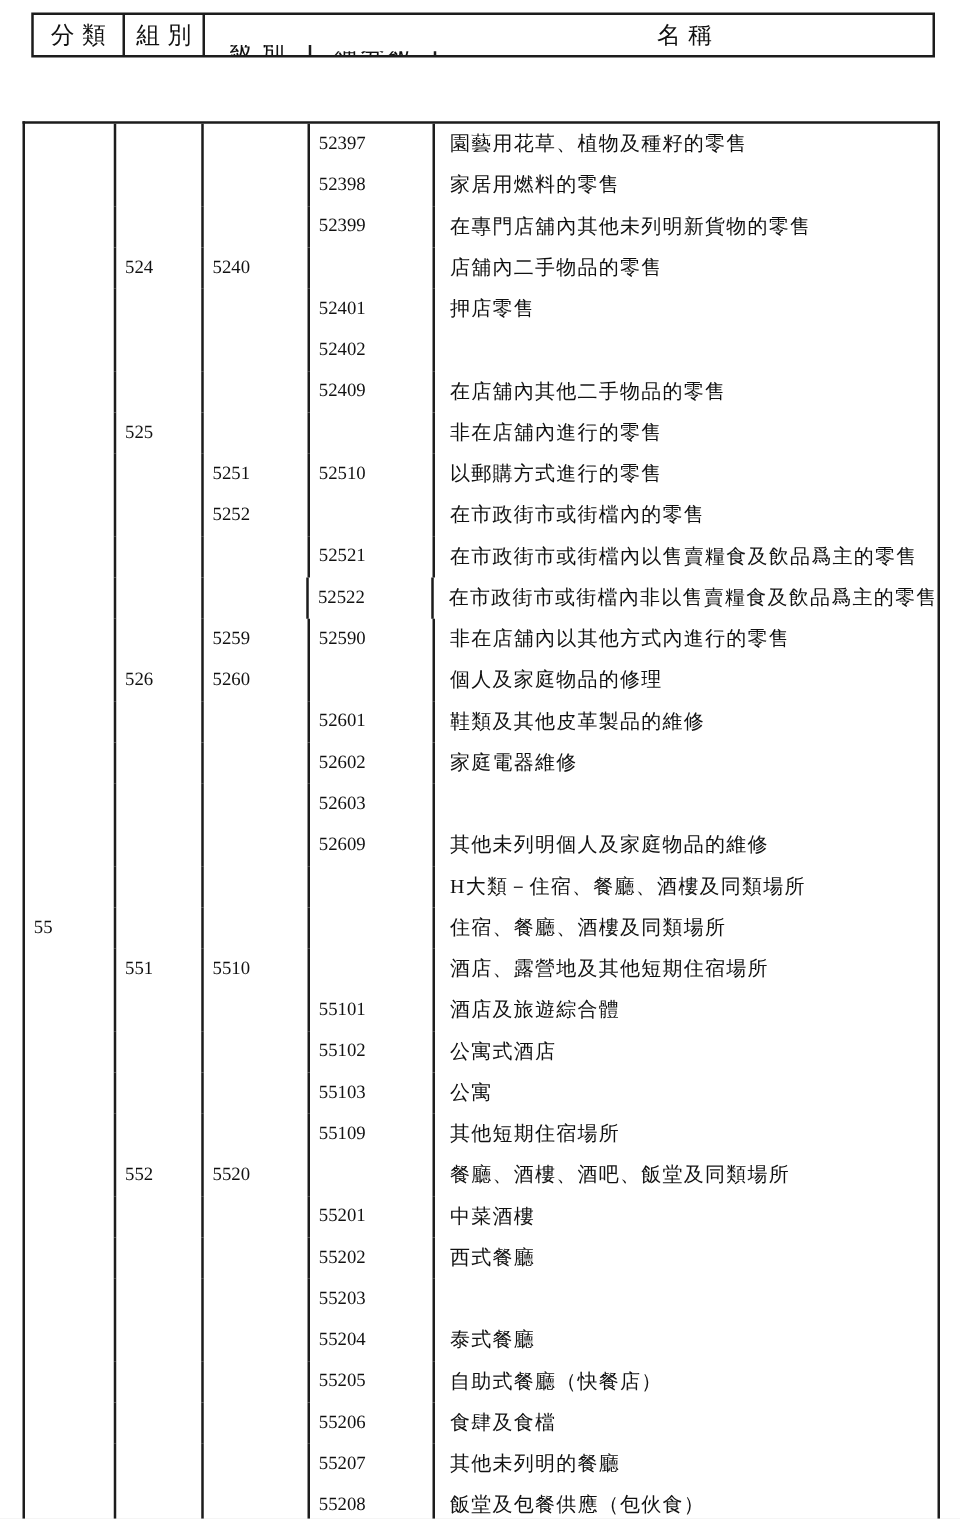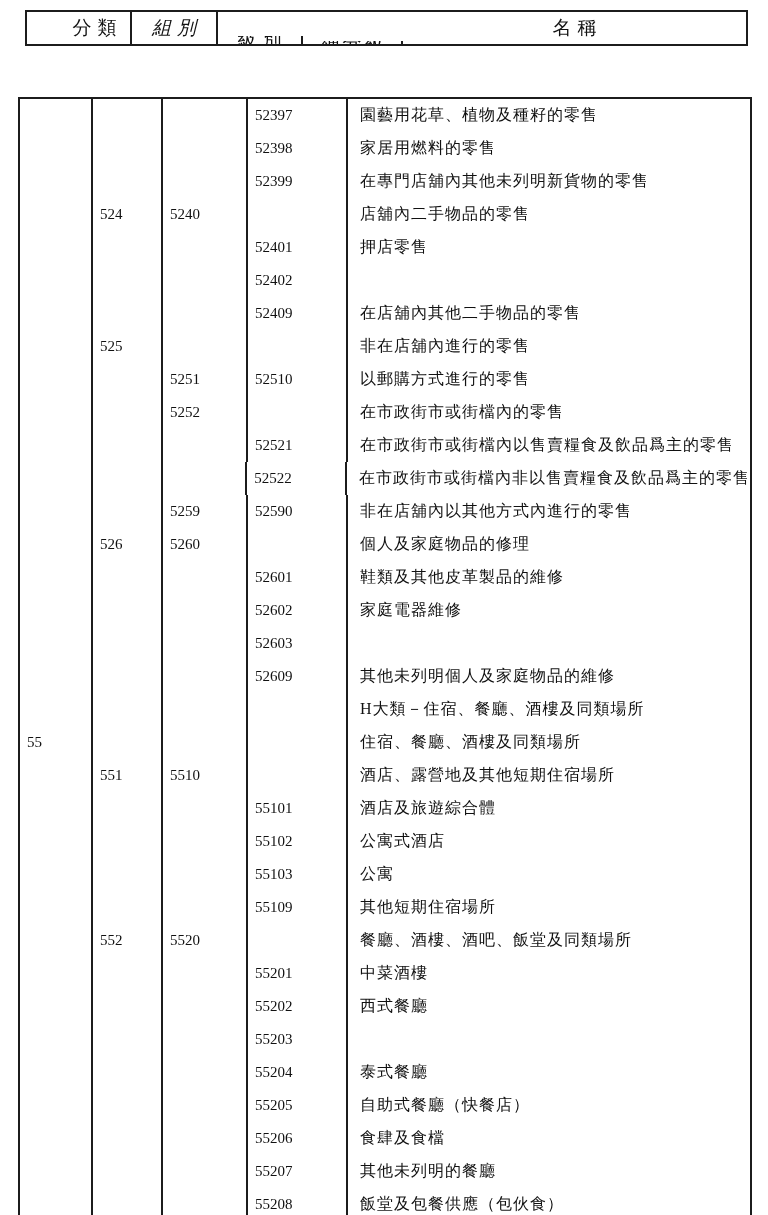--- a/index.html
+++ b/index.html
@@ -20,38 +20,37 @@
   
   .header-table {
     position: absolute;
     left: 25px;
     top: 10px;
     width: 723px;
     height: 36px;
     border: 2px solid var(--border, #1c1c1c);
     box-sizing: border-box;
     display: flex;
-    padding-left: 32px;
   }
   .header-cell {
     display: flex;
     align-items: center;
     justify-content: center;
     font-size: 19px;
     letter-spacing: 6px;
     text-indent: 6px;
     box-sizing: border-box;
     white-space: nowrap;
     overflow: hidden;
   }
   .header-cell:not(:last-child) {
     border-right: 2px solid var(--border, #1c1c1c);
   }
   .hc1 { width: 73px; }
-  .hc2 { width: 86px; font-style: italic; }
+  .hc2 { width: 64px; }
   .hc3 { width: 85px; margin-top: 24px; }
   .hc4 { width: 100px; letter-spacing: 3px; text-indent: 3px; margin-top: 29px; }
   .hc5 { flex: 1; }
 
   
   .body-table {
     position: absolute;
     left: 18px;
     top: 57px;
     width: 734px;

